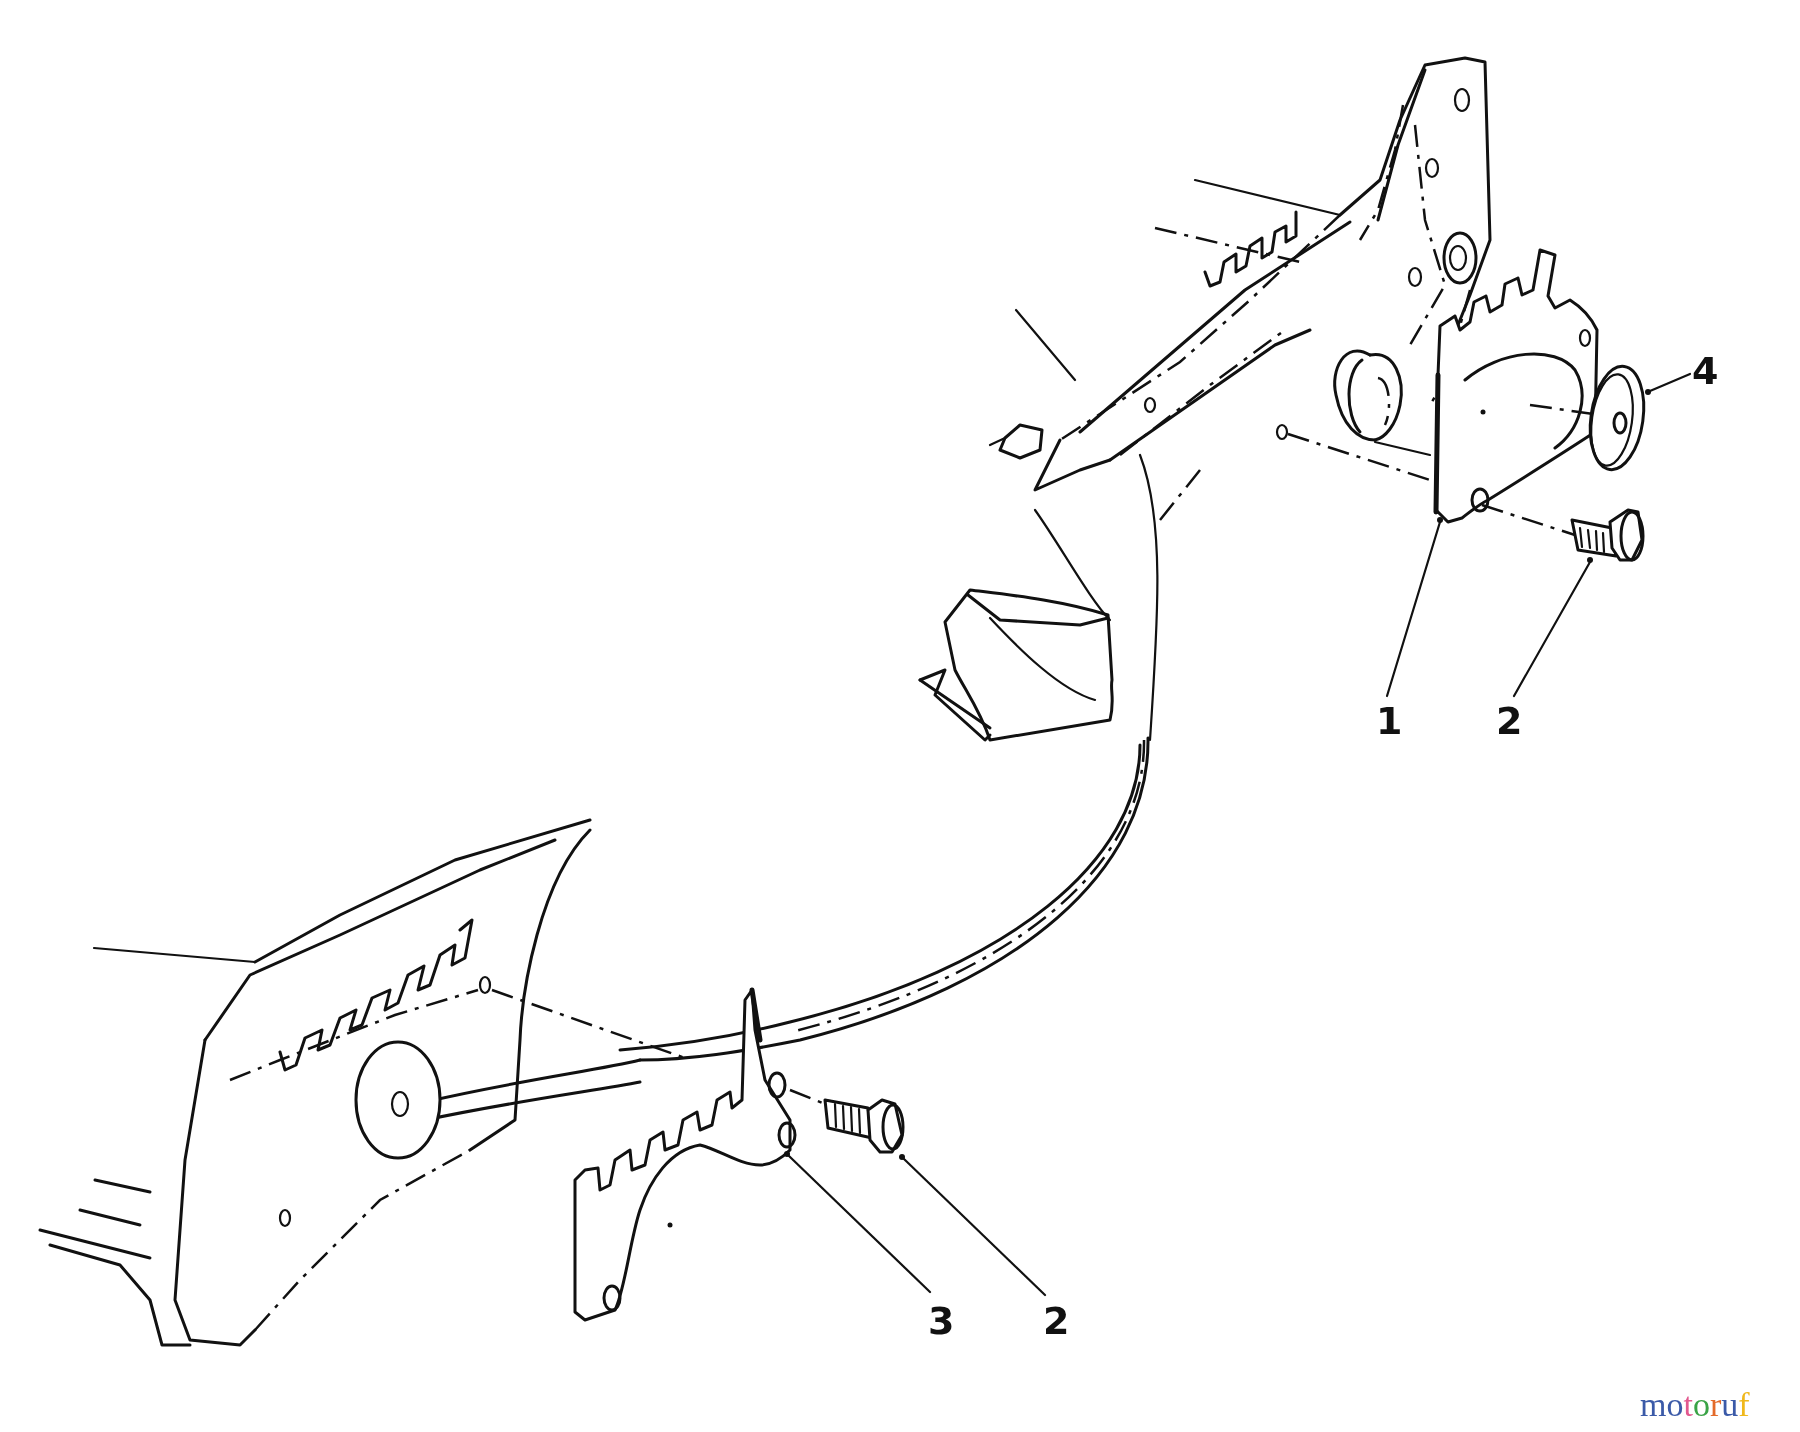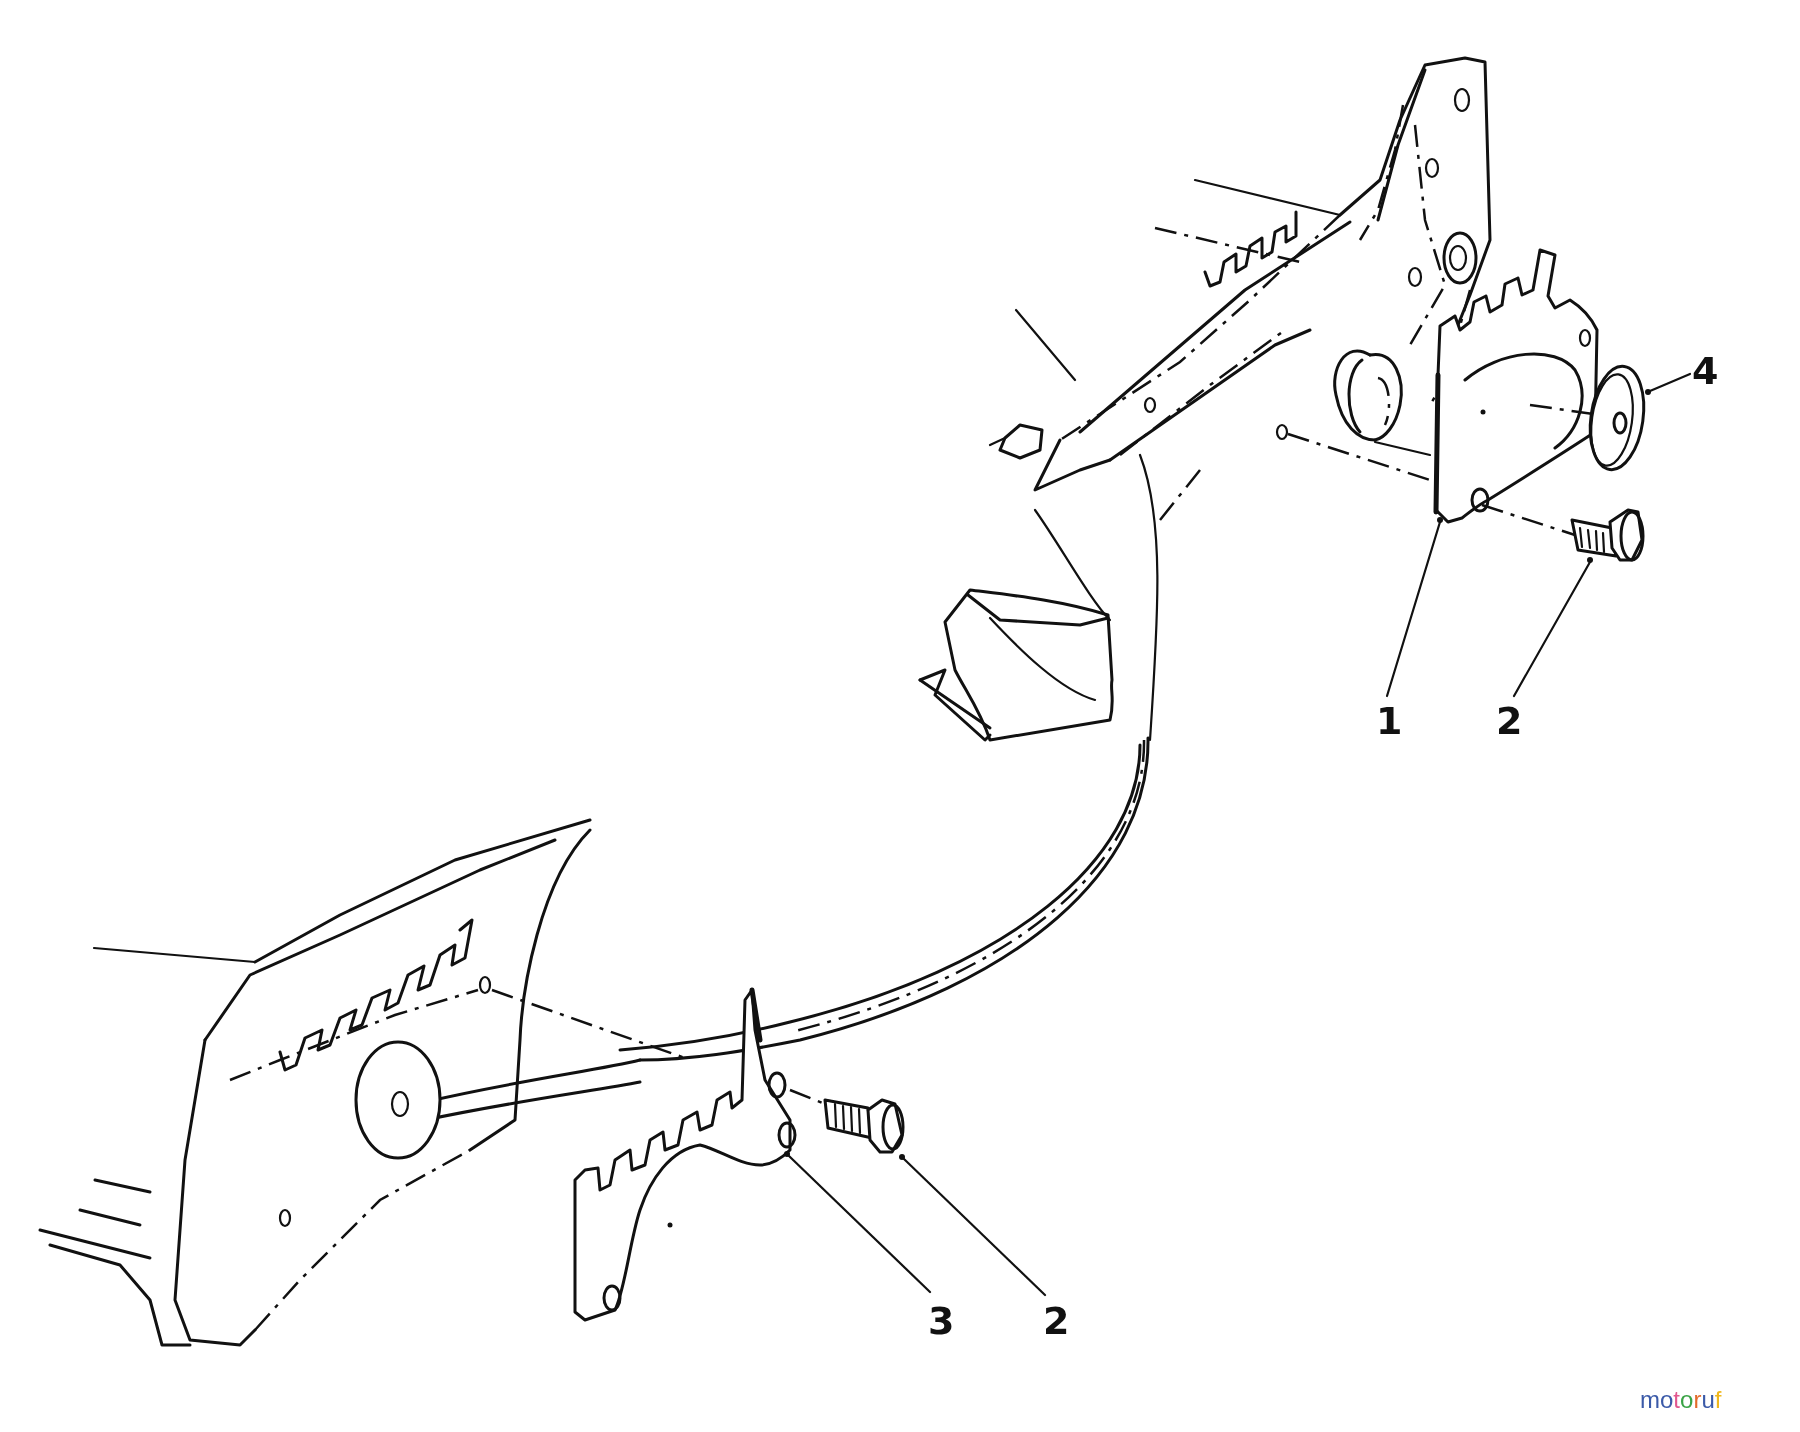--- a/index.html
+++ b/index.html
@@ -8,22 +8,22 @@
   .ln { fill: none; stroke: #111; stroke-width: 3; stroke-linecap: round; stroke-linejoin: round; }
   .thin { fill: none; stroke: #111; stroke-width: 2.2; stroke-linecap: round; }
   .dash { fill: none; stroke: #111; stroke-width: 2.5; stroke-dasharray: 22 8 4 8; }
   .heavy { fill: none; stroke: #111; stroke-width: 5; stroke-linecap: round; stroke-linejoin: round; }
   .fillw { fill: #fff; stroke: #111; stroke-width: 3; stroke-linejoin: round; }
   .callout {
     position: absolute; font-family: "DejaVu Sans", sans-serif; font-weight: bold;
     font-size: 38px; color: #111; line-height: 1;
   }
   .watermark {
-    position: absolute; left: 1640px; top: 1388px; font-family: Liberation Sans, sans-serif;
-    font-size: 24px; letter-spacing: 0px; line-height: 1;
+    position: absolute; left: 1640px; top: 1388px; font-family: Liberation Serif, serif;
+    font-size: 34px; letter-spacing: 0px; line-height: 1;
   }
   .watermark span { display: inline-block; }
 </style>
 </head>
 <body>
 
 <svg id="diagram" viewBox="0 0 1800 1432" xmlns="http://www.w3.org/2000/svg">
 
   <g>
 

